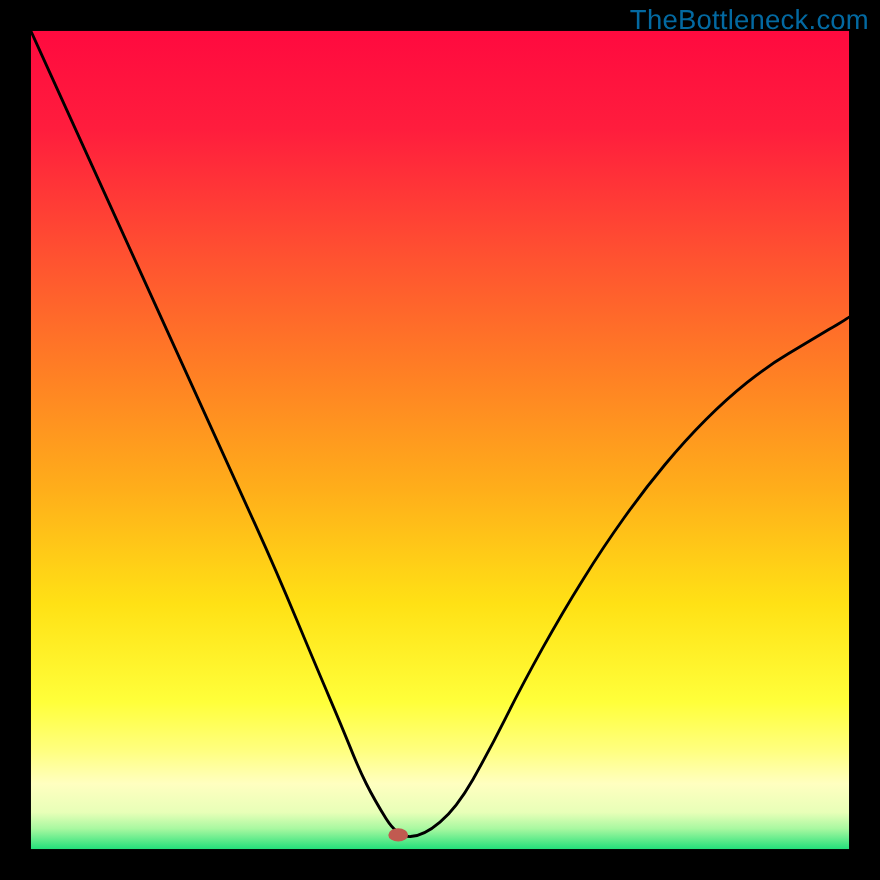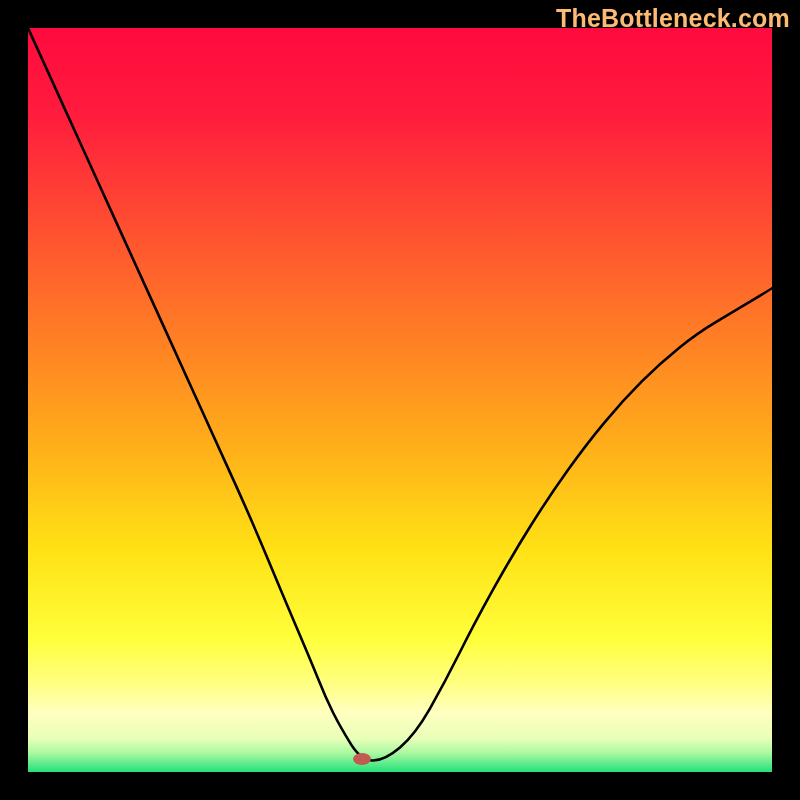--- a/index.html
+++ b/index.html
@@ -21,23 +21,23 @@
     position: absolute;
     left: 28px;
     top: 28px;
     width: 744px;
     height: 744px;
   }
   .watermark {
     position: absolute;
     top: 4px;
     right: 10px;
-    color: #fdba74;
+    color: #0369a1;
     font-size: 25px;
-    font-weight: 700;
+    font-weight: 400;
     letter-spacing: 0.2px;
     user-select: none;
   }
   svg { display: block; }
 </style>
 </head>
 <body>
 
 <div class="frame">
 

